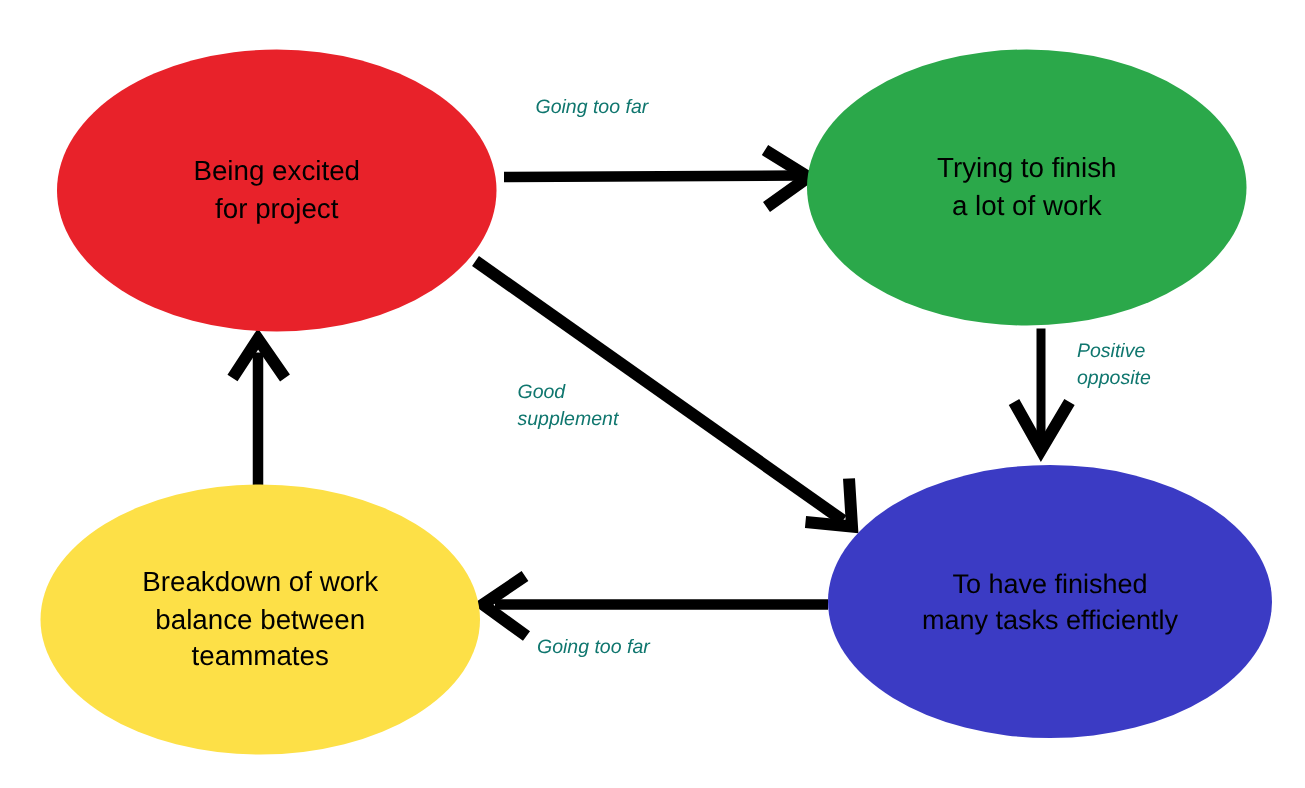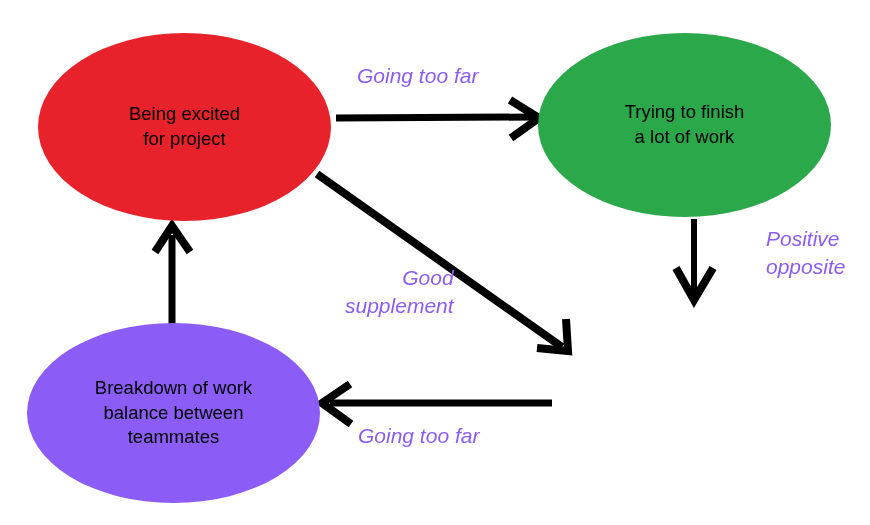--- a/index.html
+++ b/index.html
@@ -34,30 +34,30 @@
   }
   #node-red   { left: 38px;  top: 33px;  width: 293px; height: 188px; background: #E8222A; }
   #node-green { left: 538px; top: 33px;  width: 293px; height: 184px; background: #2BA84A; }
   #node-yellow{ left: 27px;  top: 323px; width: 293px; height: 180px; background: #FAE100; }
   #node-blue  { left: 552px; top: 310px; width: 296px; height: 182px; background: #3B3BC4; }
 
   #node-blue .node-label { font-size: 18px; }
 
   .edge-label {
     position: absolute;
-    color: #8b5cf6;
+    color: #0f766e;
     font-style: italic;
-    font-size: 21px;
+    font-size: 13px;
     line-height: 1.35;
     white-space: pre-line;
     font-family: "Liberation Sans", sans-serif;
   }
   #lbl-going-too-far-top { left: 357px; top: 62px; }
-  #lbl-positive-opposite { left: 718px; top: 225px; margin-left: 48px; }
-  #lbl-good-supplement   { left: 345px; top: 264px; text-align: right; }
+  #lbl-positive-opposite { left: 718px; top: 225px; }
+  #lbl-good-supplement   { left: 345px; top: 252px; }
   #lbl-experiences       { left: 38px;  top: 243px; }
   #lbl-going-too-far-bot { left: 358px; top: 422px; }
 
   #arrow-layer {
     position: absolute;
     left: 0; top: 0;
     width: 870px;
     height: 525px;
     pointer-events: none;
   }
@@ -104,22 +104,26 @@
   <div class="node" id="node-green" style="background: rgb(43, 168, 74);">
     <span class="node-label">Trying to finish
 a lot of work</span>
   </div>
 
   <div class="node" id="node-red" style="background: rgb(232, 34, 42);">
     <span class="node-label">Being excited
 for project</span>
   </div>
 
+  <div class="node" id="node-blue" style="background: rgb(59, 59, 196);">
+    <span class="node-label">To have finished
+many tasks efficiently</span>
+  </div>
 
-  <div class="node" id="node-yellow" style="background: #8b5cf6;">
+  <div class="node" id="node-yellow" style="background: #fde047;">
     <span class="node-label">Breakdown of work
 balance between
 teammates</span>
   </div>
 
   <div class="edge-label" id="lbl-going-too-far-top">Going too far</div>
 
   <div class="edge-label" id="lbl-positive-opposite">Positive
 opposite</div>
 

